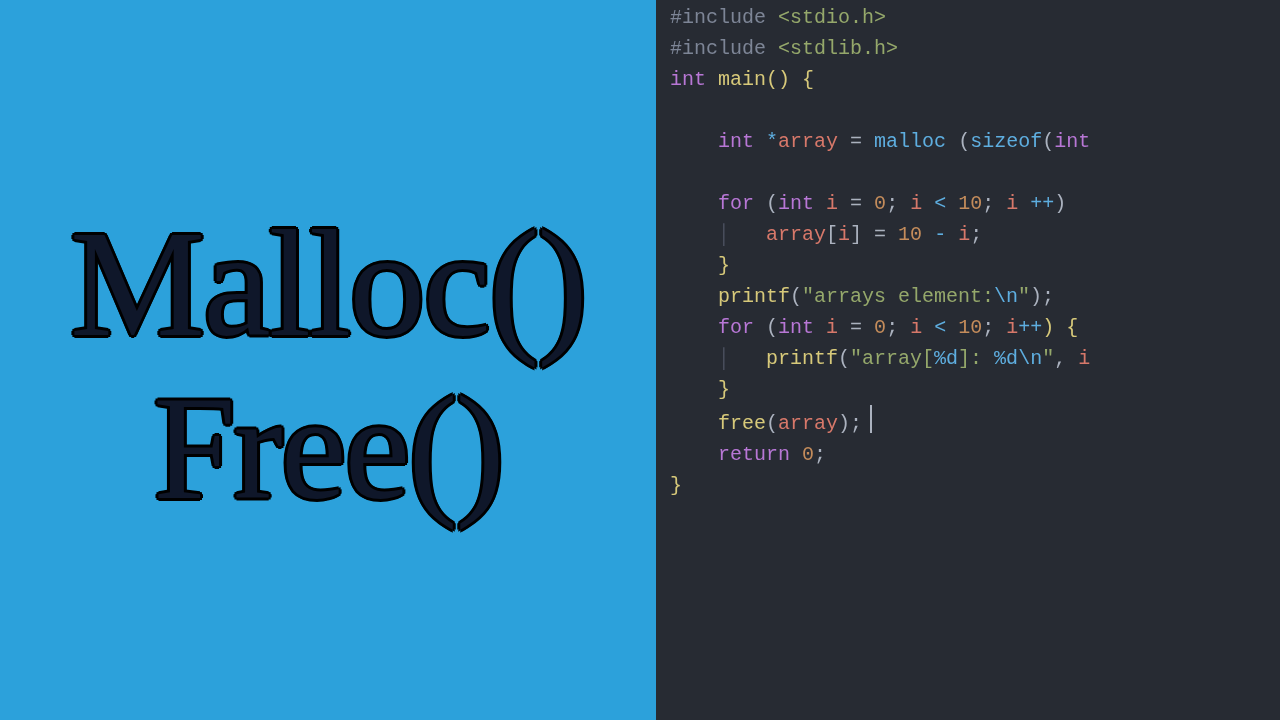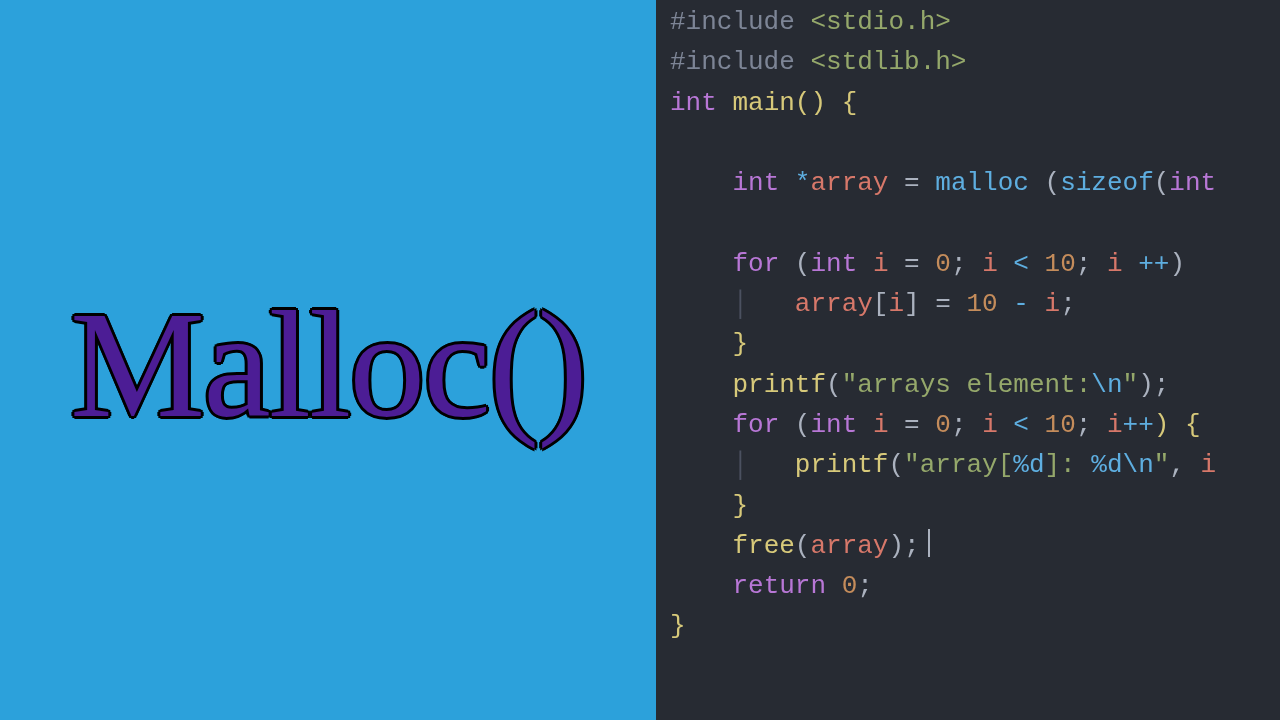--- a/index.html
+++ b/index.html
@@ -11,38 +11,38 @@
     height: 720px;
     background: #2ca1db;
     display: flex;
     flex-direction: column;
     align-items: center;
     justify-content: center;
     gap: 14px;
     padding-top: 10px;
   }
   .title-line {
-    color: #4c1d95;
+    color: #0f172a;
     text-shadow:
       -2px -2px 0 #000, 2px -2px 0 #000, -2px 2px 0 #000, 2px 2px 0 #000,
       -3px 0 0 #000, 3px 0 0 #000, 0 -3px 0 #000, 0 3px 0 #000;
     line-height: 1.0;
     white-space: nowrap;
   }
   .title-1 { font-size: 152px; letter-spacing: -2px; }
   .title-2 { font-size: 148px; letter-spacing: -2px; }
   .title-3 { font-size: 116px; margin-top: 26px; letter-spacing: -1px; }
 
   .right-panel {
     width: 624px;
     height: 720px;
     background: #272b33;
     padding: 2px 0 0 14px;
     font-family: Consolas, "Courier New", monospace;
-    font-size: 26px;
+    font-size: 20px;
     line-height: 1.55;
     color: #abb2bf;
     overflow: hidden;
     white-space: pre;
   }
 
   .tok-pre   { color: #7d8596; }      
   .tok-hdr   { color: #95a86b; }      
   .tok-kw    { color: #b877d6; }
   .tok-fn    { color: #d7c97a; }      
@@ -63,20 +63,21 @@
     background: #abb2bf;
     vertical-align: -4px;
     margin-left: 8px;
   }
 </style>
 </head>
 <body>
 
 <div class="left-panel">
   <div class="title-line title-1">Malloc()</div>
+  <div class="title-line title-2">Free()</div>
 </div>
 
 <div class="right-panel"><span><span class="tok-pre">#include</span> <span class="tok-hdr">&lt;stdio.h&gt;</span></span>
 <span><span class="tok-pre">#include</span> <span class="tok-hdr">&lt;stdlib.h&gt;</span></span>
 <span><span class="tok-kw">int</span> <span class="tok-fn">main</span><span class="tok-brace">() {</span></span>
 
 <span>    <span class="tok-kw">int</span> <span class="tok-op">*</span><span class="tok-id">array</span><span class="tok-eq"> = </span><span class="tok-mac">malloc</span><span> </span><span class="tok-punc">(</span><span class="tok-mac">sizeof</span><span class="tok-punc">(</span><span class="tok-kw">int</span></span>
 
 <span>    <span class="tok-kw">for</span><span class="tok-punc"> (</span><span class="tok-kw">int</span><span> </span><span class="tok-id">i</span><span class="tok-eq"> = </span><span class="tok-num">0</span><span class="tok-punc">; </span><span class="tok-id">i</span><span class="tok-op"> &lt; </span><span class="tok-num">10</span><span class="tok-punc">; </span><span class="tok-id">i</span><span> </span><span class="tok-op">++</span><span class="tok-punc">)</span></span>
 <span>    <span class="guide">│   </span><span class="tok-id">array</span><span class="tok-punc">[</span><span class="tok-id">i</span><span class="tok-punc">]</span><span class="tok-eq"> = </span><span class="tok-num">10</span><span class="tok-op"> - </span><span class="tok-id">i</span><span class="tok-punc">;</span></span>

